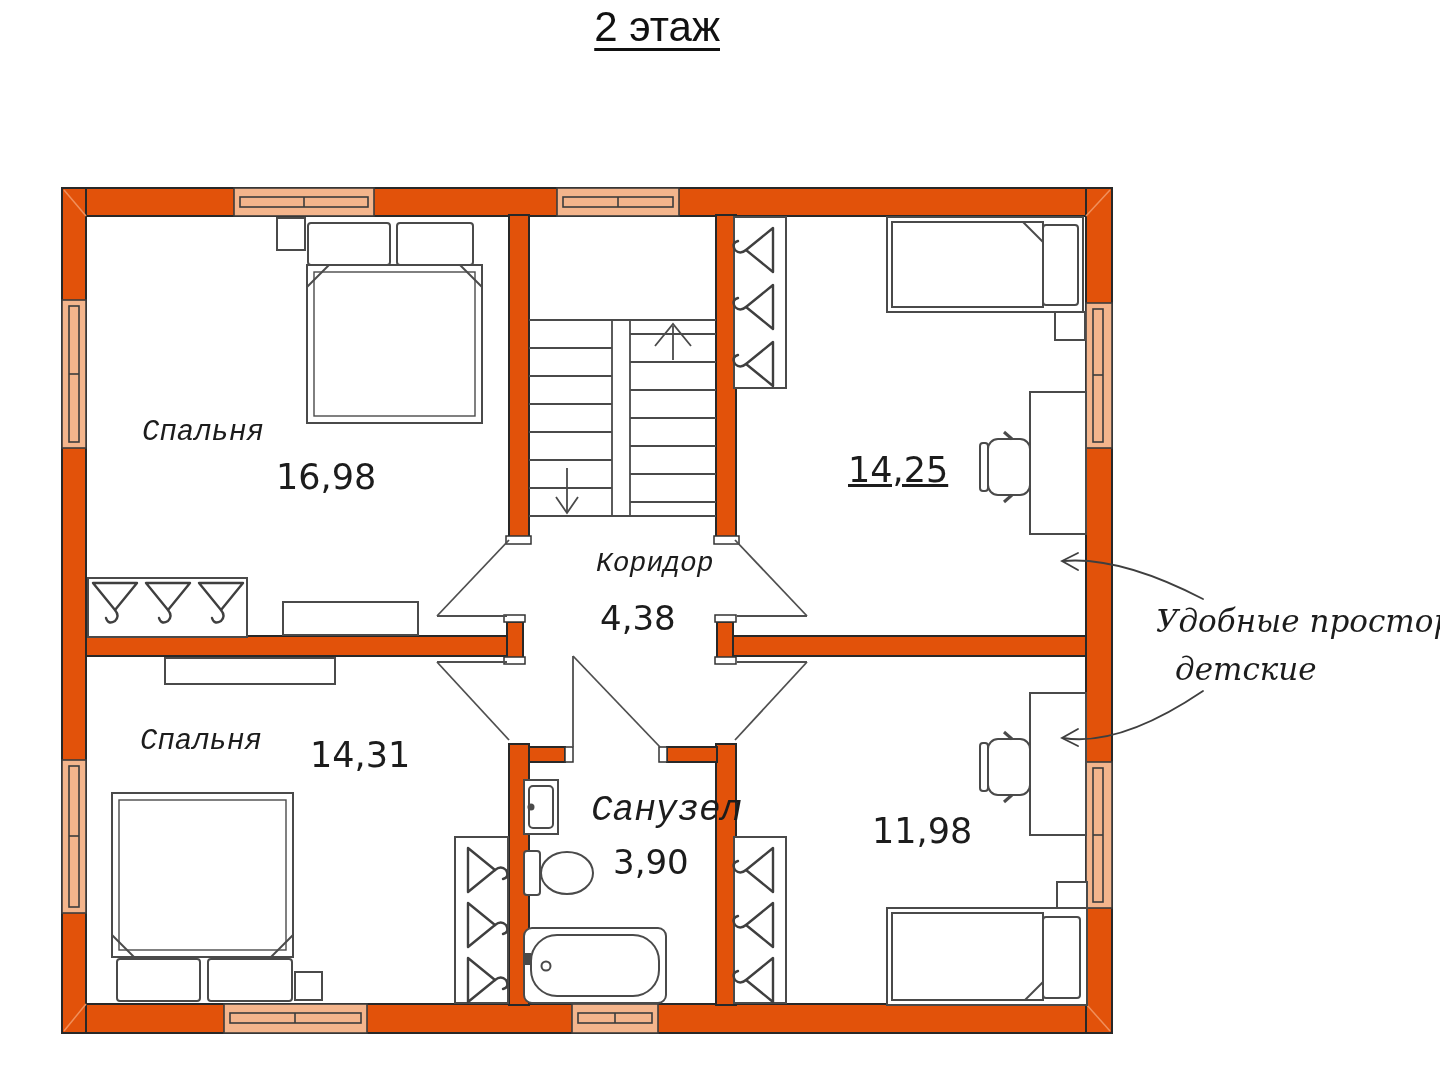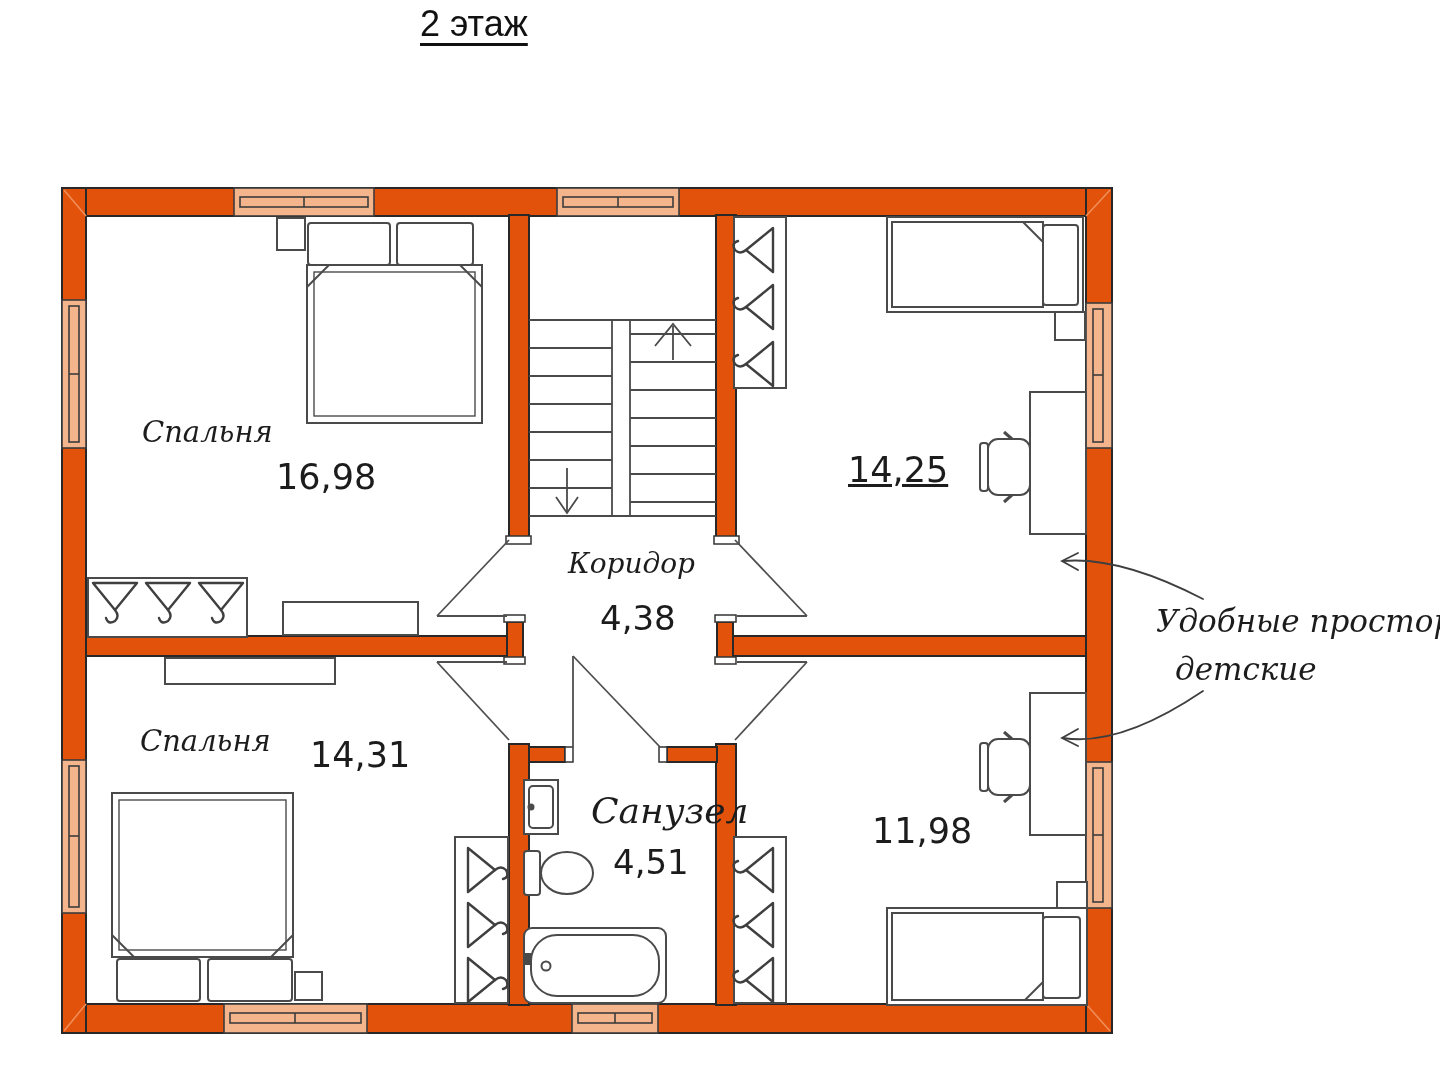--- a/index.html
+++ b/index.html
@@ -13,25 +13,25 @@
     width:1440px;height:1080px;position:relative;overflow:hidden;
     background:var(--background);
     font-family:"DejaVu Sans",sans-serif;
   }
   .plan-svg{position:absolute;left:0;top:0;}
   .label{position:absolute;color:#1c1c1c;white-space:nowrap;line-height:1;}
   .script{font-family:"DejaVu Serif","Liberation Serif",serif;font-style:italic;}
   .num{font-family:"DejaVu Sans","Liberation Sans",sans-serif;font-style:normal;}
   .page-title{
     font-family:"Liberation Sans","DejaVu Sans",sans-serif;
-    font-size:36px;color:#111;
+    font-size:42px;color:#111;
     text-decoration:underline;text-underline-offset:7px;text-decoration-thickness:3px;
-    width:300px;text-align:left;
+    width:300px;text-align:right;
   }
-  .fs-name{font-size:29px;}
+  .fs-name{font-size:29px;font-family:Liberation Mono, monospace;}
   .fs-area{font-size:35px;}
   .fs-note{font-size:31px;}
 </style>
 </head>
 <body>
 
 <svg class="plan-svg" width="1440" height="1080" viewBox="0 0 1440 1080">
 
   <defs>
     <g id="hanger">
@@ -290,25 +290,25 @@
   </g>
 </svg>
 
 <div class="label page-title" style="left:420px;top:6px;">2 этаж</div>
 
 <div class="label script fs-name" style="left:142px;top:418px;">Спальня</div>
 <div class="label num fs-area" style="left:276px;top:460px;">16,98</div>
 
 <div class="label num fs-area" style="left:848px;top:453px;text-decoration:underline;">14,25</div>
 
-<div class="label script fs-name" style="left:568px;top:550px;font-size:28px;">Коридор</div>
+<div class="label script fs-name" style="left:596px;top:550px;font-size:28px;">Коридор</div>
 <div class="label num fs-area" style="left:600px;top:601px;font-size:34px;">4,38</div>
 
 <div class="label script fs-name" style="left:140px;top:727px;">Спальня</div>
 <div class="label num fs-area" style="left:310px;top:738px;">14,31</div>
 
 <div class="label script fs-name" style="left:591px;top:793px;font-size:36px;">Санузел</div>
-<div class="label num fs-area" style="left:613px;top:845px;font-size:34px;">4,51</div>
+<div class="label num fs-area" style="left:613px;top:845px;font-size:34px;">3,90</div>
 
 <div class="label num fs-area" style="left:872px;top:814px;">11,98</div>
 
 <div class="label script fs-note" style="left:1156px;top:606px;">Удобные просторные</div>
 <div class="label script fs-note" style="left:1156px;top:654px;margin-left:19px;">детские</div>
 
 </body></html>

